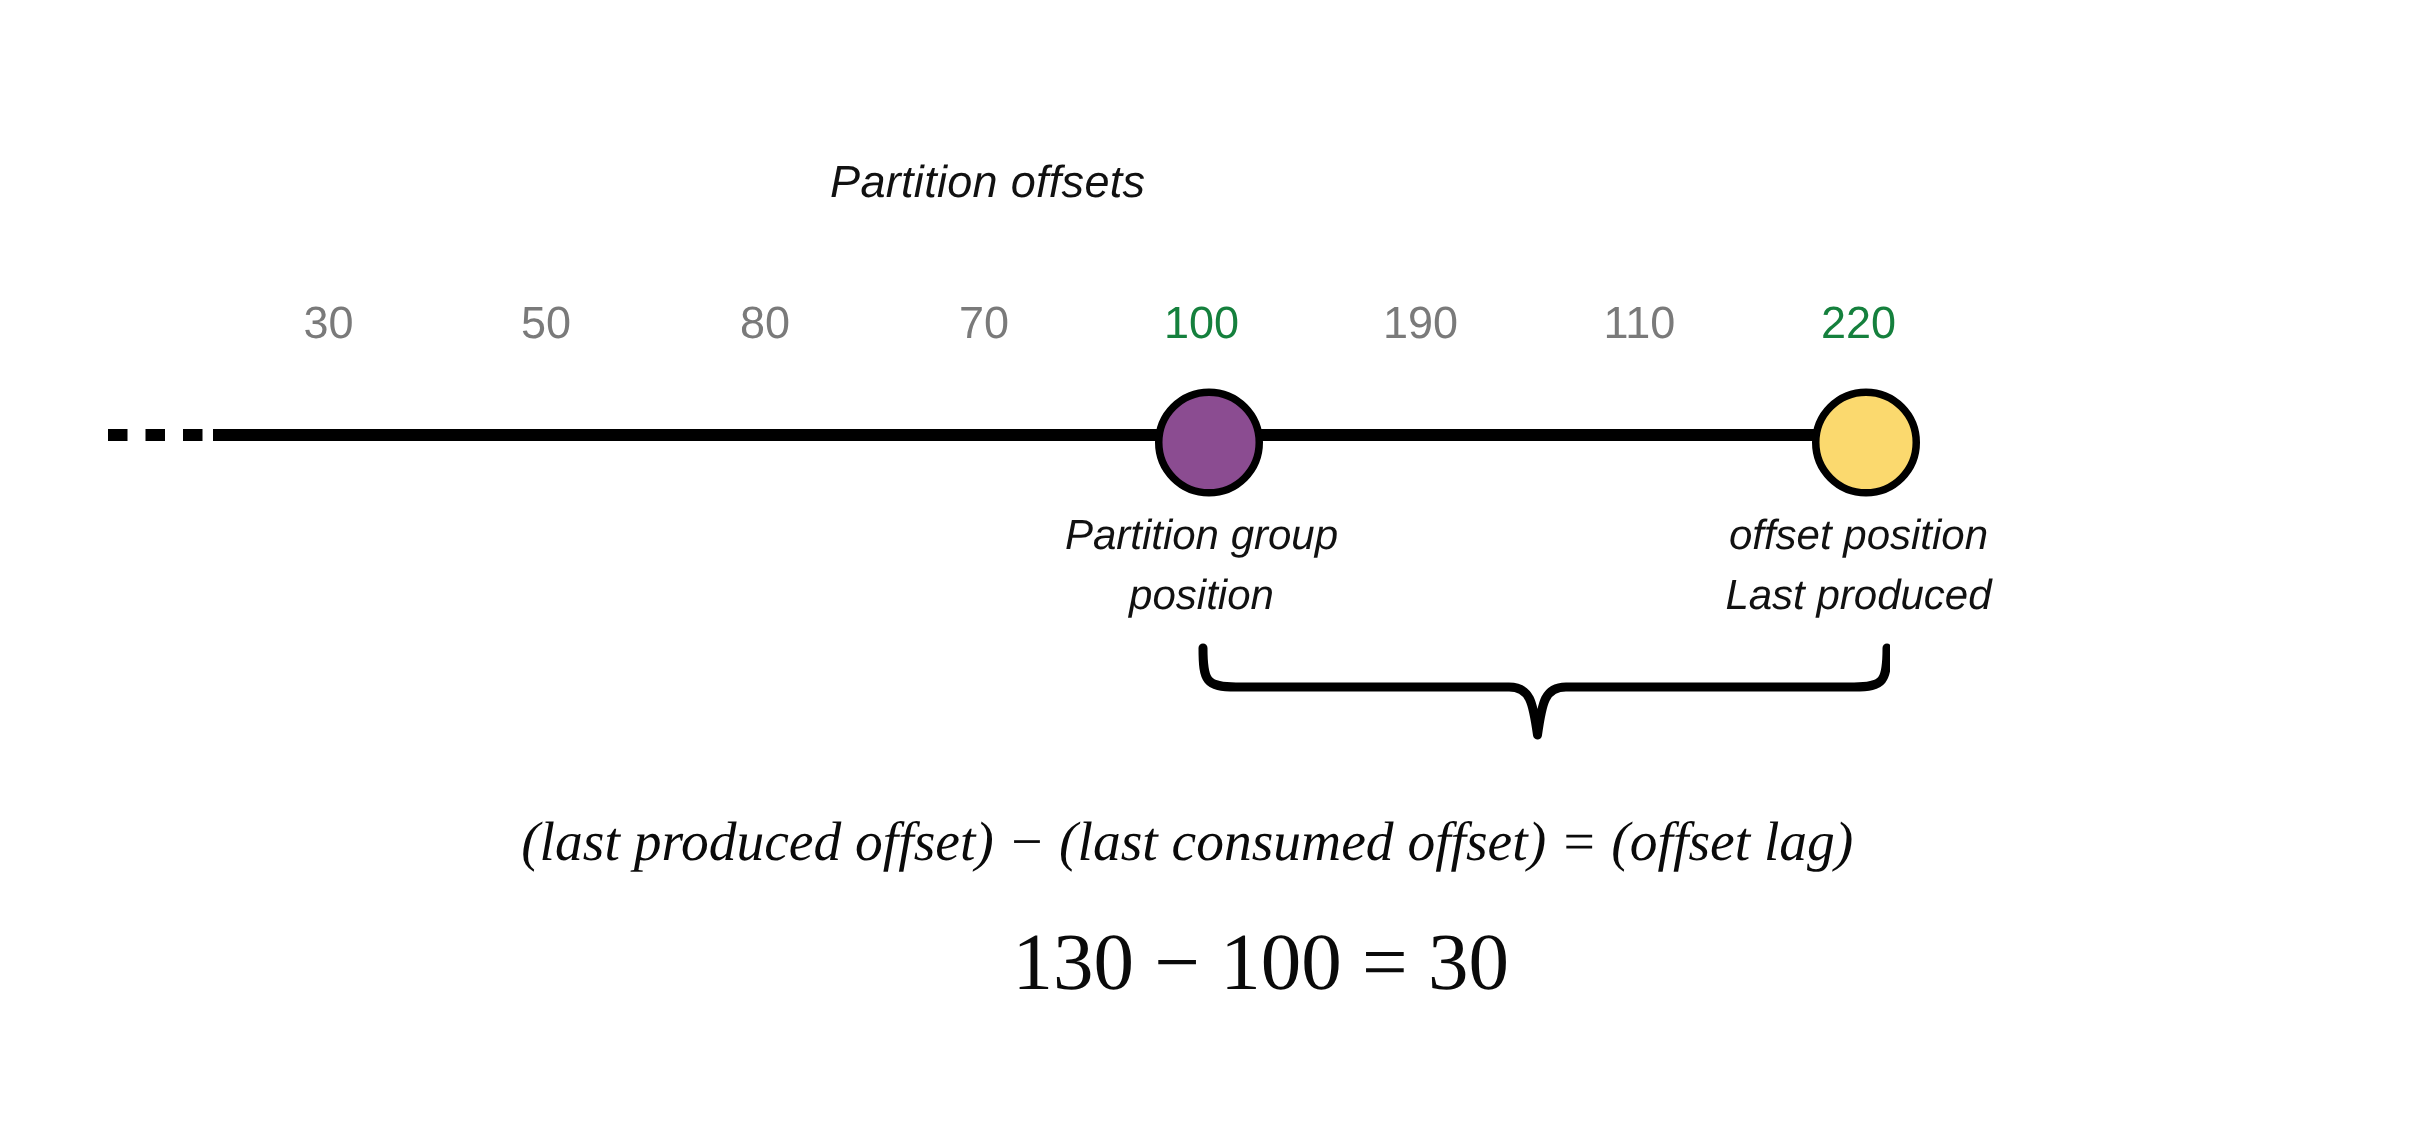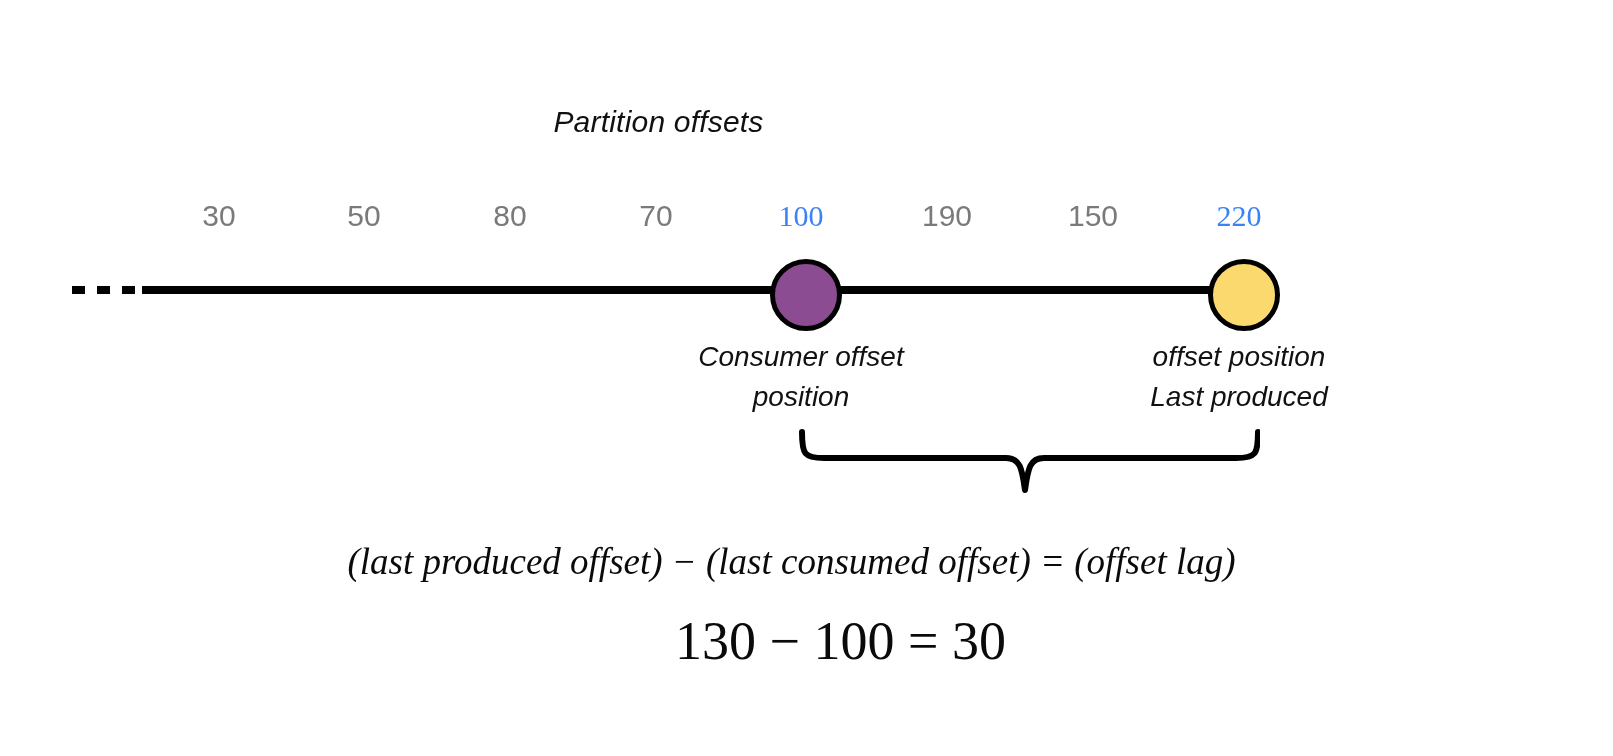--- a/index.html
+++ b/index.html
@@ -46,21 +46,21 @@
     top: 198px;
     width: 120px;
     margin-left: -60px;
     text-align: center;
     font-family: "Liberation Sans", sans-serif;
     font-size: 30px;
     line-height: 36px;
     white-space: nowrap;
   }
   .tick-label.muted  { color: #7a7a7a; }
-  .tick-label.strong { color: #3b82f6; font-family: Liberation Serif, serif; }
+  .tick-label.strong { color: #15803d; }
 
   
   .axis-line {
     position: absolute;
     left: 142px;
     top: 286px;
     width: 1098px;
     height: 8px;
     background: #000000;
   }
@@ -154,36 +154,36 @@
 
   <div class="diagram-title">Partition offsets</div>
 
   <div id="tick-labels">
       <div class="tick-label muted" style="left: 219px;">30</div>
       <div class="tick-label muted" style="left: 364px;">50</div>
       <div class="tick-label muted" style="left: 510px; text-align: center;">80</div>
       <div class="tick-label muted" style="left: 656px;">70</div>
       <div class="tick-label strong" style="left: 801px;">100</div>
       <div class="tick-label muted" style="left: 947px;">190</div>
-      <div class="tick-label muted" style="left: 1093px;">150</div>
+      <div class="tick-label muted" style="left: 1093px;">110</div>
       <div class="tick-label strong" style="left: 1239px;">220</div>
     </div>
 
   <div class="leading-dots">
     <span></span>
     <span></span>
     <span></span>
   </div>
 
   <div class="axis-line"></div>
 
   <div id="nodes">
       <div class="node" style="left: 801px; top: 290px; background: rgb(139, 76, 145); border-color: rgb(0, 0, 0);"></div>
       <div class="node-caption" style="left: 801px; top: 337px;">
-        <div>Consumer offset</div>
+        <div>Partition group</div>
         <div>position</div>
       </div>
       <div class="node" style="left: 1239px; top: 290px; background: rgb(251, 217, 110); border-color: rgb(0, 0, 0);"></div>
       <div class="node-caption" style="left: 1239px; top: 337px;">
         <div>offset position</div>
         <div>Last produced</div>
       </div>
     </div>
 
   <div class="brace-wrap">

